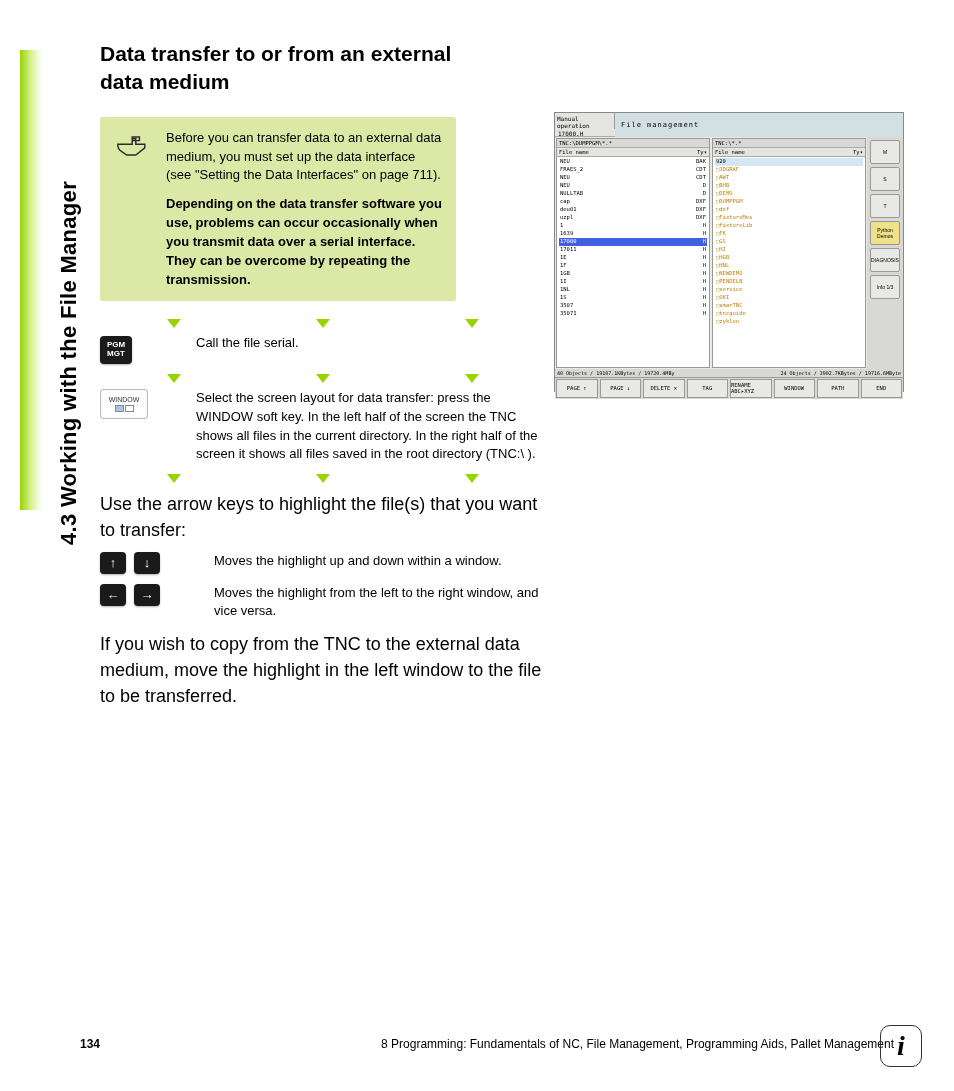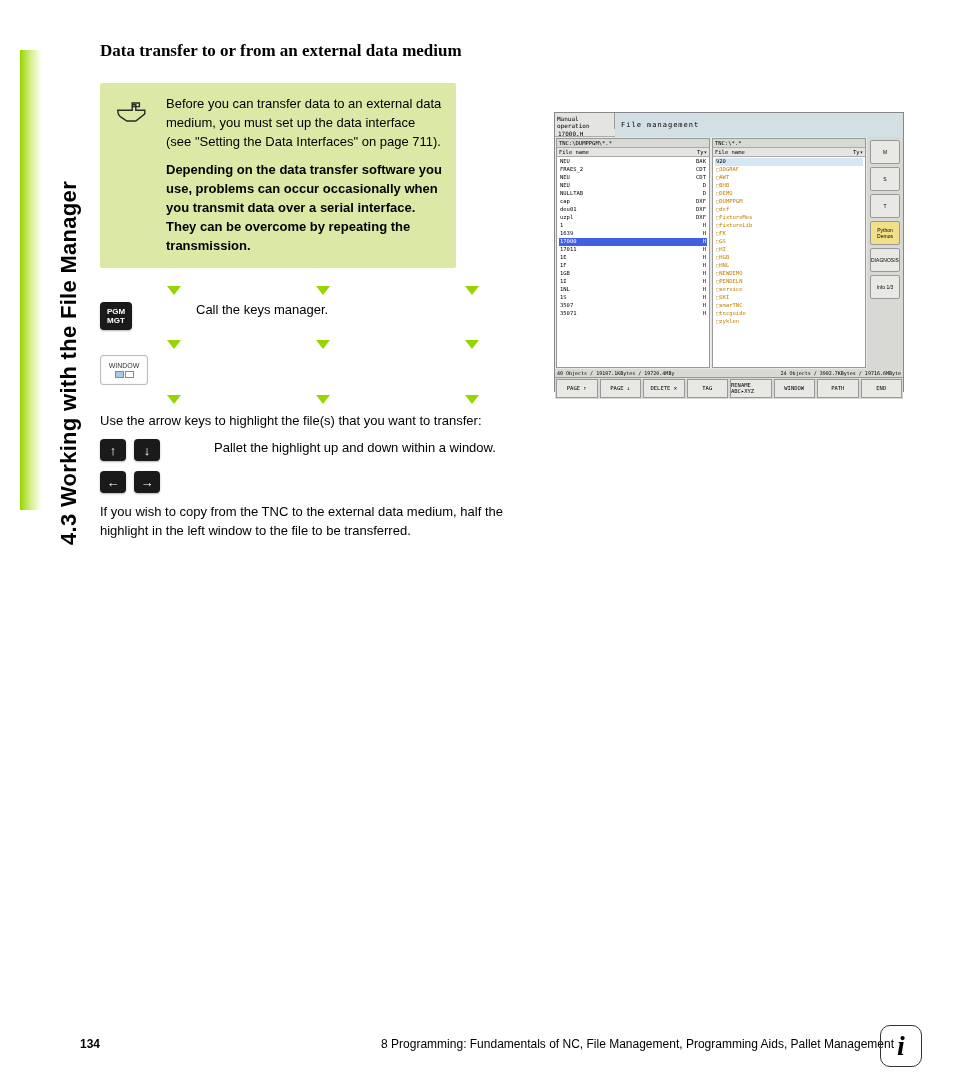--- a/index.html
+++ b/index.html
@@ -5,42 +5,42 @@
   * { box-sizing: border-box; margin: 0; padding: 0; }
   body { width: 954px; height: 1091px; font-family: Arial, Helvetica, sans-serif; background: #fff; position: relative; color: #000; }
   .page { width: 954px; height: 1091px; position: relative; padding: 40px 40px 40px 40px; }
 
   .side-tab { position: absolute; left: 20px; top: 50px; width: 50px; height: 460px; }
   .side-gradient { position: absolute; left: 0; top: 0; width: 22px; height: 460px; background: linear-gradient(to right, #96d500 0%, #d8f090 50%, #ffffff 100%); }
   .side-text { position: absolute; left: 36px; top: 495px; transform: rotate(-90deg); transform-origin: left top; font-size: 22px; font-weight: bold; white-space: nowrap; letter-spacing: 0.3px; }
 
   .content { margin-left: 60px; width: 820px; }
 
-  .heading { font-size: 17px; font-weight: bold; line-height: 1.35; margin-bottom: 20px; width: 380px; font-family: Liberation Serif, serif; }
+  .heading { font-size: 21px; font-weight: bold; line-height: 1.35; margin-bottom: 20px; width: 380px; }
 
   .note-box { display: flex; background: #dce8a6; border-radius: 2px; padding: 12px 14px; width: 356px; gap: 12px; margin-bottom: 18px; font-size: 13px; line-height: 1.45; }
   .note-icon { width: 40px; flex-shrink: 0; display: flex; align-items: flex-start; justify-content: center; padding-top: 2px; }
   .note-icon svg { width: 36px; height: 30px; }
   .note-body p { margin-bottom: 10px; }
   .note-body p:last-child { margin-bottom: 0; font-weight: bold; }
 
   .sep-row { width: 446px; display: flex; justify-content: space-around; margin: 4px 0 6px 0; }
   .sep-tri { width: 0; height: 0; border-left: 7px solid transparent; border-right: 7px solid transparent; border-top: 9px solid #96d500; }
 
   .step { display: flex; width: 446px; margin: 6px 0 10px 0; gap: 18px; font-size: 13px; line-height: 1.45; }
   .step-icon-col { width: 78px; flex-shrink: 0; }
   .step-icon-col2 { width: 96px; flex-shrink: 0; display:flex; gap:8px; align-items:flex-start}
   .step-text { flex: 1; }
 
   .key { background: #1a1a1a; color: #fff; border-radius: 4px; display: inline-flex; align-items: center; justify-content: center; font-size: 8px; font-weight: bold; line-height: 1; box-shadow: 0 1px 2px rgba(0,0,0,.3); }
   .key-pgm { width: 32px; height: 28px; flex-direction: column; gap: 1px; }
   .key-softkey { width: 48px; height: 30px; background: #fefefe; color: #333; border: 1px solid #bbb; border-radius: 3px; flex-direction: column; gap: 1px; font-size: 7px; font-weight: normal; padding:2px; box-shadow: inset 0 0 2px rgba(0,0,0,0.1);}
   .key-arrow { width: 26px; height: 22px; font-size: 13px; }
 
-  .body-text { font-size: 13px; line-height: 1.45; width: 446px; margin: 8px 0; }
+  .body-text { font-size: 18px; line-height: 1.45; width: 446px; margin: 8px 0; }
 
   .screenshot { position: absolute; right: 50px; top: 112px; width: 350px; height: 280px; border: 1px solid #888; background: #e8e8e4; font-size: 6px; }
   .scr-header { display:flex; height: 16px; }
   .scr-h-left { width: 60px; background:#e4e4e0; padding:2px; border-right:1px solid #999; font-family: monospace; font-size:6px; line-height:1.2;}
   .scr-h-right { flex:1; background:#d2e0e4; padding:12px 6px; font-family: monospace; letter-spacing:1px; font-size:7px; display:flex; align-items:center;}
   .scr-body { display:flex; height: 232px; }
   .scr-col { width: 155px; background:#fff; border:1px solid #999; margin:1px; font-family: monospace; font-size:5.5px; display:flex; flex-direction:column;}
   .scr-col-head { background:#d8d8d4; height:9px; padding:1px 2px; border-bottom:1px solid #aaa;}
   .scr-col-head2 { background:#e4e4e0; height:9px; padding:1px 2px; border-bottom:1px solid #aaa; display:flex; justify-content:space-between;}
   .scr-list { flex:1; overflow:hidden; padding:1px 2px;}
@@ -96,65 +96,67 @@
       <div class="sep-tri"></div>
     </div>
 
     <div class="step">
       <div class="step-icon-col">
         <span class="key key-pgm">
           <span>PGM</span>
           <span>MGT</span>
         </span>
       </div>
-      <div class="step-text">Call the keys manager.</div>
+      <div class="step-text">Call the file serial.</div>
     </div>
 
     <div class="sep-row">
       <div class="sep-tri"></div>
       <div class="sep-tri"></div>
       <div class="sep-tri"></div>
     </div>
 
     <div class="step">
       <div class="step-icon-col">
         <span class="key key-softkey">
           <span>WINDOW</span>
           <span class="sk-win-icons">
             <span class="sk-pane on"></span>
             <span class="sk-pane"></span>
           </span>
         </span>
       </div>
+      <div class="step-text">Select the screen layout for data transfer: press the WINDOW soft key. In the left half of the screen the TNC shows all files in the current directory. In the right half of the screen it shows all files saved in the root directory (TNC:\ ).</div>
     </div>
 
     <div class="sep-row">
       <div class="sep-tri"></div>
       <div class="sep-tri"></div>
       <div class="sep-tri"></div>
     </div>
 
     <p class="body-text">Use the arrow keys to highlight the file(s) that you want to transfer:</p>
 
     <div class="step">
       <div class="step-icon-col2">
         <span class="key key-arrow">↑</span>
         <span class="key key-arrow">↓</span>
       </div>
-      <div class="step-text">Pallet the highlight up and down within a window.</div>
+      <div class="step-text">Moves the highlight up and down within a window.</div>
     </div>
 
     <div class="step">
       <div class="step-icon-col2">
         <span class="key key-arrow">←</span>
         <span class="key key-arrow">→</span>
       </div>
-    </div>
-
-    <p class="body-text">If you wish to copy from the TNC to the external data medium, half the highlight in the left window to the file to be transferred.</p>
+      <div class="step-text">Moves the highlight from the left to the right window, and vice versa.</div>
+    </div>
+
+    <p class="body-text">If you wish to copy from the TNC to the external data medium, move the highlight in the left window to the file to be transferred.</p>
   </div>
 
   <div class="screenshot">
     <div class="scr-header">
       <div class="scr-h-left">Manual operation</div>
       <div class="scr-h-right">File management</div>
     </div>
     <div style="height:8px;background:#e4e4e0;border-bottom:1px solid #aaa;font-family:monospace;font-size:6px;padding:1px 3px;">17000.H</div>
     <div class="scr-body">
       <div class="scr-col">

